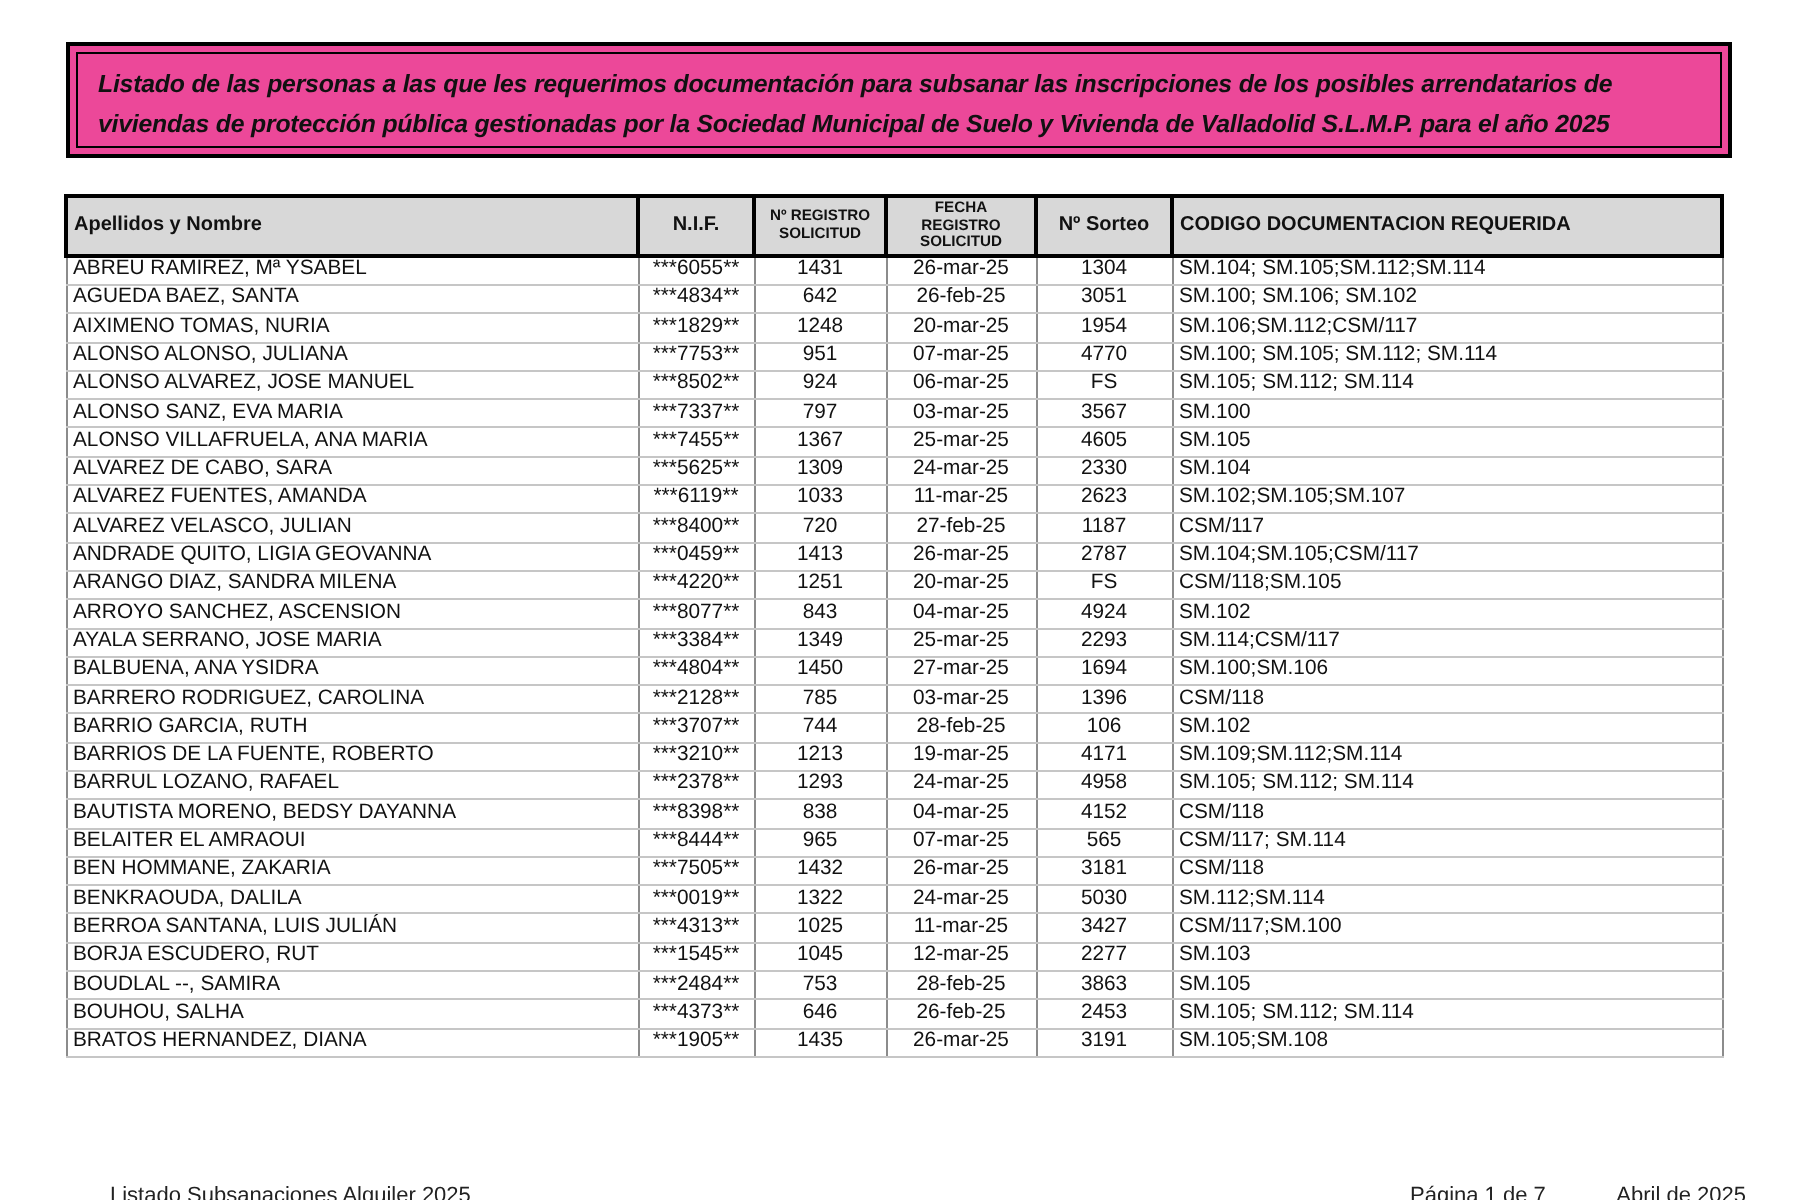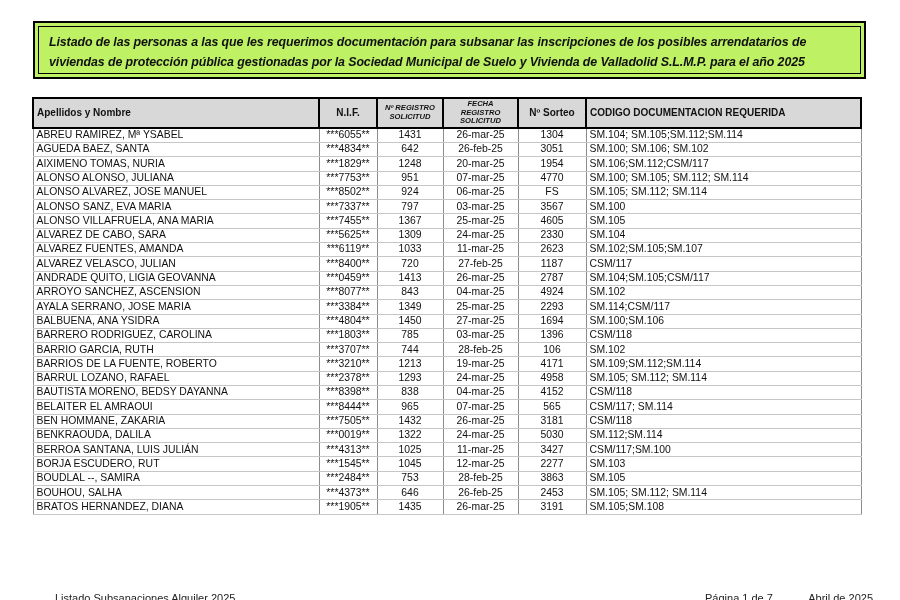--- a/index.html
+++ b/index.html
@@ -10,21 +10,21 @@
     font-family: "Liberation Sans", sans-serif;
     color: #111;
     position: relative;
   }
   
   .title-box-outer {
     position: absolute;
     left: 33px; top: 21px;
     width: 833px; height: 58px;
     border: 2px solid #000;
-    background: #bef264;
+    background: #ec4899;
   }
   .title-box-inner {
     position: absolute;
     left: 3px; top: 3px; right: 3px; bottom: 3px;
     border: 1px solid #000;
     padding: 6px 10px 0 10px;
   }
   .doc-title {
     font-size: 12.4px;
     font-weight: bold;
@@ -52,21 +52,21 @@
     background: #d8d8d8;
     font-weight: bold;
     height: 24px;
     padding: 1px 3px;
     vertical-align: middle;
     white-space: pre-line;
     font-size: 10px;
     line-height: 1.15;
   }
   th.left  { text-align: left; }
-  th.small { font-size: 7.6px; text-align: center; font-style: italic; }
+  th.small { font-size: 7.6px; text-align: center; }
   th.center{ text-align: center; }
   td {
     height: 14.3px;
     padding: 0 3px;
     font-size: 10.4px;
     line-height: 1;
     border-left: 1px solid #8c8c8c;
     border-right: 1px solid #8c8c8c;
     border-top: 1px solid #c6c6c6;
     border-bottom: 1px solid #c6c6c6;
@@ -202,20 +202,28 @@
       </tr>
       <tr>
         <td class="left">ANDRADE QUITO, LIGIA GEOVANNA</td>
         <td class="center">***0459**</td>
         <td class="center">1413</td>
         <td class="center">26-mar-25</td>
         <td class="center">2787</td>
         <td class="left">SM.104;SM.105;CSM/117</td>
       </tr>
       <tr>
+        <td class="left">ARANGO DIAZ, SANDRA MILENA</td>
+        <td class="center">***4220**</td>
+        <td class="center">1251</td>
+        <td class="center">20-mar-25</td>
+        <td class="center">FS</td>
+        <td class="left">CSM/118;SM.105</td>
+      </tr>
+      <tr>
         <td class="left">ARROYO SANCHEZ, ASCENSION</td>
         <td class="center">***8077**</td>
         <td class="center">843</td>
         <td class="center">04-mar-25</td>
         <td class="center">4924</td>
         <td class="left">SM.102</td>
       </tr>
       <tr>
         <td class="left">AYALA SERRANO, JOSE MARIA</td>
         <td class="center">***3384**</td>
@@ -227,21 +235,21 @@
       <tr>
         <td class="left">BALBUENA, ANA YSIDRA</td>
         <td class="center">***4804**</td>
         <td class="center">1450</td>
         <td class="center">27-mar-25</td>
         <td class="center">1694</td>
         <td class="left">SM.100;SM.106</td>
       </tr>
       <tr>
         <td class="left">BARRERO RODRIGUEZ, CAROLINA</td>
-        <td class="center">***1803**</td>
+        <td class="center">***2128**</td>
         <td class="center">785</td>
         <td class="center">03-mar-25</td>
         <td class="center">1396</td>
         <td class="left">CSM/118</td>
       </tr>
       <tr>
         <td class="left">BARRIO GARCIA, RUTH</td>
         <td class="center">***3707**</td>
         <td class="center">744</td>
         <td class="center">28-feb-25</td>

